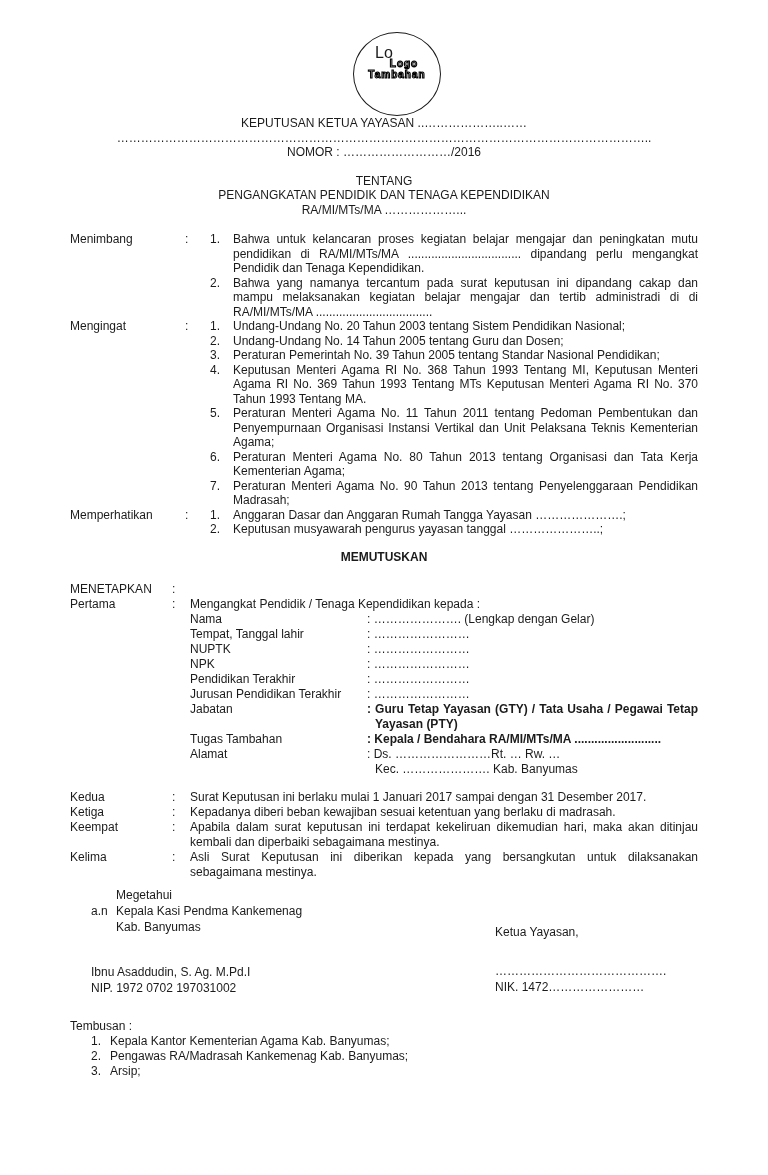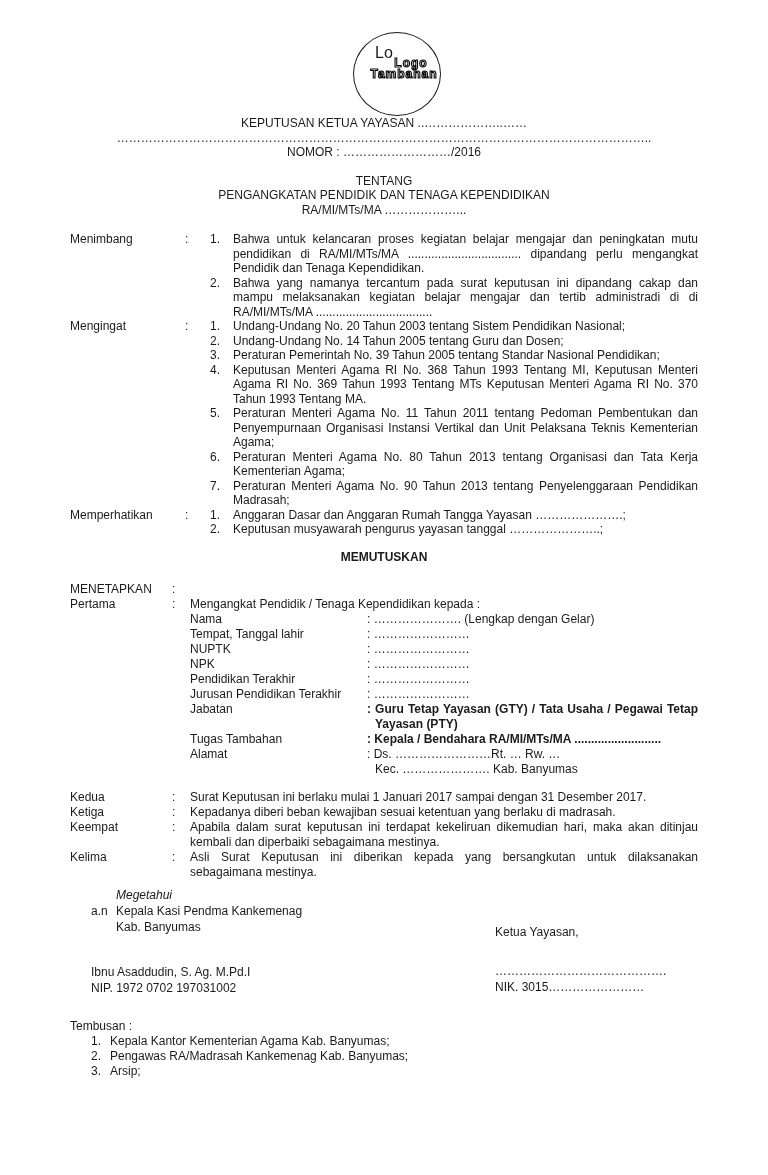--- a/index.html
+++ b/index.html
@@ -15,22 +15,22 @@
     padding:32px 70px 0 70px;
     overflow:hidden;
   }
   
   .logo-wrap{display:flex;justify-content:center;}
   .logo-circle{
     position:relative;width:86px;height:82px;margin-left:26px;
     border:1.5px solid #1b1b1b;border-radius:50%;
   }
   .logo-lo{position:absolute;left:21px;top:13px;font-size:16px;}
-  .logo-art{position:absolute;left:7px;top:25px;width:100%;text-align:center;
-    font-weight:bold;letter-spacing:1px;line-height:11px;font-size:12px;
+  .logo-art{position:absolute;left:0;top:25px;width:100%;text-align:center;
+    font-weight:bold;letter-spacing:1px;line-height:11px;font-size:10px;
     color:#fff;-webkit-text-stroke:1.1px #000;}
   .logo-art .l1{padding-left:14px;}
   
   .title-block{ text-align:center;}
   .subject-block{text-align:center;margin-top:14px;}
   .dotline{letter-spacing:0;}
   
   .consider{margin-top:15px;}
   .c-row{display:grid;grid-template-columns:115px 25px 1fr;}
   .c-label{white-space:nowrap;}
@@ -47,21 +47,21 @@
   .d-row{line-height:15px;}
   .bold{font-weight:bold;}
   .hang{padding-left:8px;text-indent:-8px;}
   .nowrap{white-space:nowrap;overflow:hidden;}
   .v2{padding-left:8px;}
   
   .sign-top{margin-left:auto;width:203px;margin-top:14px;line-height:15.5px;}
   .sr-row{display:grid;grid-template-columns:65px 1fr;}
   .sign-cols{display:flex;margin-top:7px;line-height:16px;}
   .sign-left{margin-left:21px;}
-  .meget{padding-left:25px;font-style:italic;}
+  .meget{padding-left:25px;}
   .an-row{display:grid;grid-template-columns:25px 1fr;}
   .sig-name{margin-top:29px;}
   .sign-right{margin-left:auto;width:203px;}
   .ketua{margin-top:37px;}
   .sig-dots{margin-top:23px;}
   
   .tembusan{margin-top:23px;line-height:15px;}
   .t-items{margin-left:21px;}
   .t-li{display:grid;grid-template-columns:19px 1fr;}
 </style>
@@ -249,21 +249,21 @@
           <div>Kepala Kasi Pendma Kankemenag</div>
           <div>Kab. Banyumas</div>
         </span>
       </div>
       <div class="sig-name">Ibnu Asaddudin, S. Ag. M.Pd.I</div>
       <div>NIP. 1972 0702 197031002</div>
     </div>
     <div class="sign-right">
       <div class="ketua">Ketua Yayasan,</div>
       <div class="sig-dots">…………………………………….</div>
-      <div>NIK. 3015……………………</div>
+      <div>NIK. 1472……………………</div>
     </div>
   </div>
 
   <div class="tembusan">
     <div>Tembusan :</div>
     <div class="t-items">
       <div class="t-li">
         <span>1.</span>
         <span>Kepala Kantor Kementerian Agama Kab. Banyumas;</span>
       </div>

